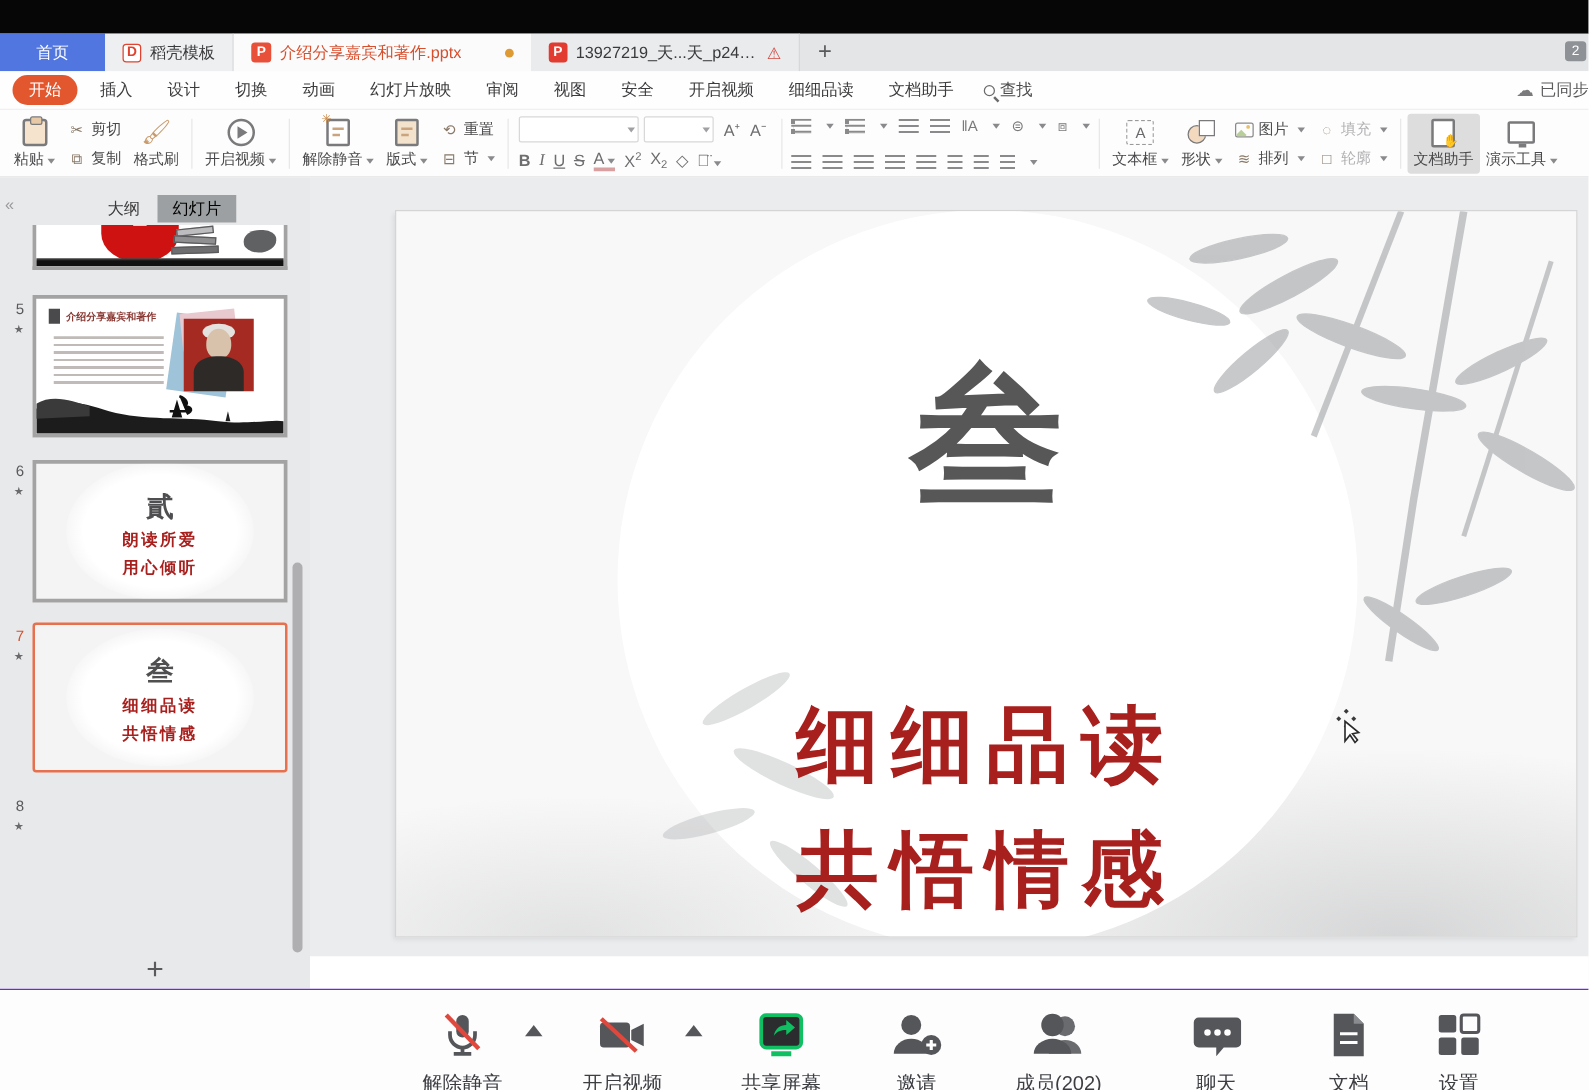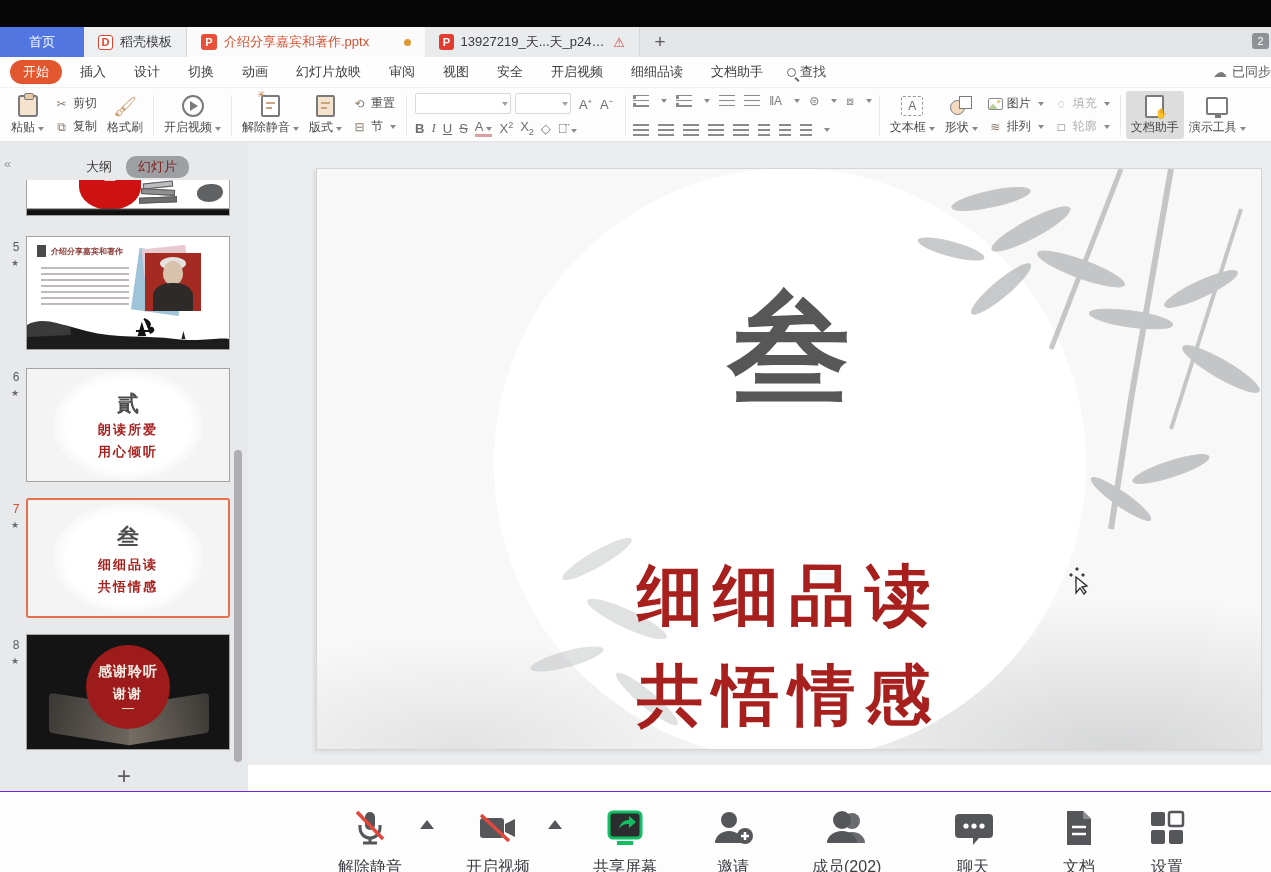--- a/index.html
+++ b/index.html
@@ -87,22 +87,22 @@
   .monitor { width:22px; height:18px; border:2px solid #7A7A7C; border-radius:2px; position:relative; background:#fff; }
   .monitor:after { content:""; position:absolute; left:7px; bottom:-5px; width:6px; height:3px; background:#7A7A7C; }
   .dochand { width:19px; height:23px; border:2px solid #7A7A7C; border-radius:2px; position:relative; background:#fff; }
   .dochand:after { content:"✋"; position:absolute; right:-5px; bottom:-3px; font-size:10px; color:#D08A4A; }
 
   
   .sidebar { position:absolute; left:0; top:142px; width:248px; height:649px; background:#E8E9EA; }
   .sb-head { position:absolute; left:0; top:14px; width:100%; height:22px; display:flex; align-items:center; }
   .collapse { position:absolute; left:4px; top:0; color:#9A9A9C; font-size:13px; }
   .sb-tabs { margin-left:86px; display:flex; align-items:center; gap:14px; font-size:13px; color:#3C3C3E; }
-  .pill { background:#9DA0A2; color:#7f1d1d; border-radius:10px; padding:2px 12px; }
-  .thumb { position:absolute; left:26px; width:204px; background:#fff; border:1px solid #a3a3a3; overflow:hidden; }
+  .pill { background:#9DA0A2; color:#000000; border-radius:0; padding:2px 12px; }
+  .thumb { position:absolute; left:26px; width:204px; background:#fff; border:3px solid #a3a3a3; overflow:hidden; }
   .snum { position:absolute; left:8px; width:16px; text-align:center; font-size:12px; color:#5A5A5C; }
   .snum.cur { color:#D6502E; }
   .sstar { position:absolute; left:6px; width:18px; text-align:center; font-size:9px; color:#6A6A6C; }
   .t-serif { font-family:"DejaVu Serif", serif; }
   .mini-circle { position:absolute; left:50%; top:50%; transform:translate(-50%,-50%); width:150px; height:110px; border-radius:50%; background:radial-gradient(ellipse at center,#FFFFFF 58%,rgba(255,255,255,0) 75%); }
   .mini-head { position:absolute; width:100%; text-align:center; font-weight:bold; color:#4F4F51; }
   .mini-red { position:absolute; width:100%; text-align:center; font-weight:bold; color:#A8201E; }
   .thumb.sel { border:2px solid #E7704E; border-radius:3px; }
   .addslide { position:absolute; left:0; top:620px; width:248px; text-align:center; font-size:24px; color:#5A5A5C; }
   .sb-scroll { position:absolute; left:234px; top:308px; width:8px; height:312px; background:#AFAFB1; border-radius:4px; }
@@ -436,31 +436,20 @@
     <div class="sstar" style="top:378px;">★</div>
     <div class="thumb sel" style="top:356px; height:120px; background:#F4F4F4;">
       <div class="mini-circle"></div>
       <div class="mini-head t-serif" style="top:22px; font-size:22px;">叁</div>
       <div class="mini-red t-serif" style="top:56px; font-size:13px; letter-spacing:2px;">细细品读</div>
       <div class="mini-red t-serif" style="top:78px; font-size:13px; letter-spacing:2px;">共悟情感</div>
     </div>
 
     <div class="snum" style="top:496px;">8</div>
     <div class="sstar" style="top:514px;">★</div>
-    <div class="thumb s8" style="top:492px; height:116px;">
-      <div class="s8book">
-        <div class="s8page1"></div>
-          <div class="s8page2"></div>
-      </div>
-      <div class="s8circle">
-        <div class="s8l1 t-serif">感谢聆听</div>
-        <div class="s8l2 t-serif">谢谢</div>
-        <div class="s8dash"></div>
-      </div>
-    </div>
 
     <div class="addslide">+</div>
     <div class="sb-scroll"></div>
   </div>
 
   <div class="editor">
     <div class="slide">
       <div class="mountains"></div>
       <div class="whitecircle"></div>
       <svg class="bamboo" width="560" height="430" viewBox="0 0 560 430">

